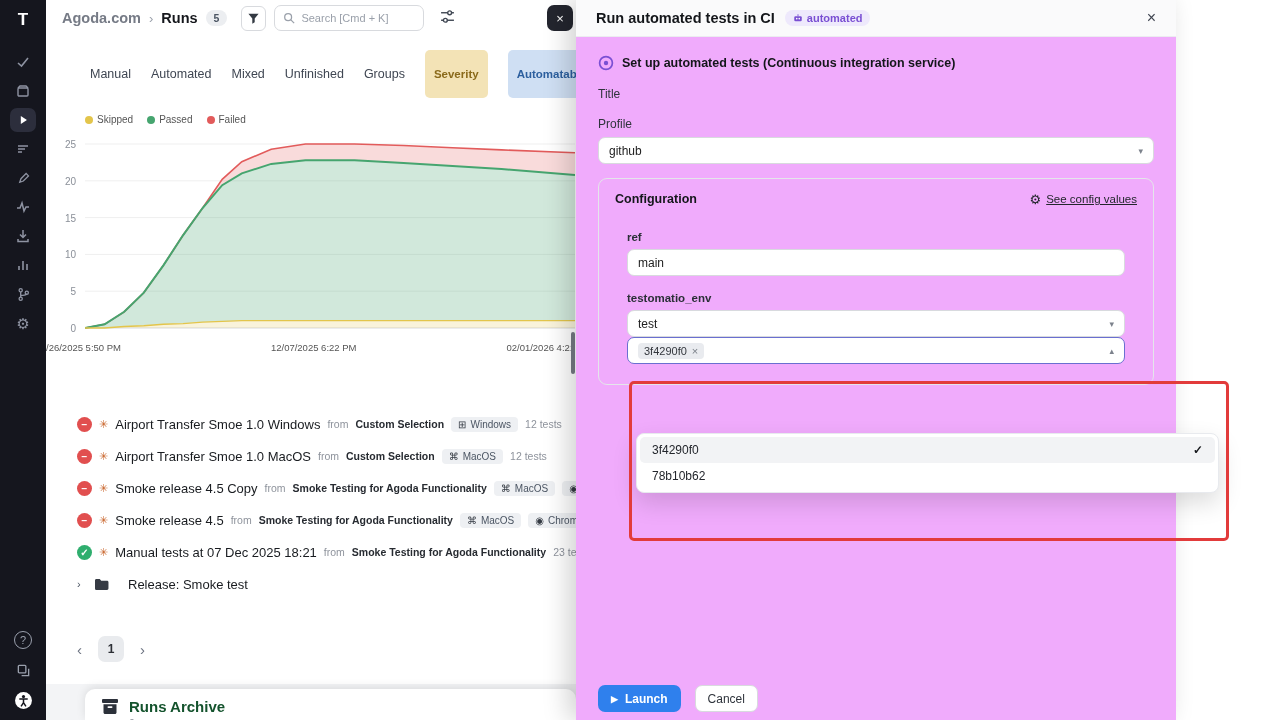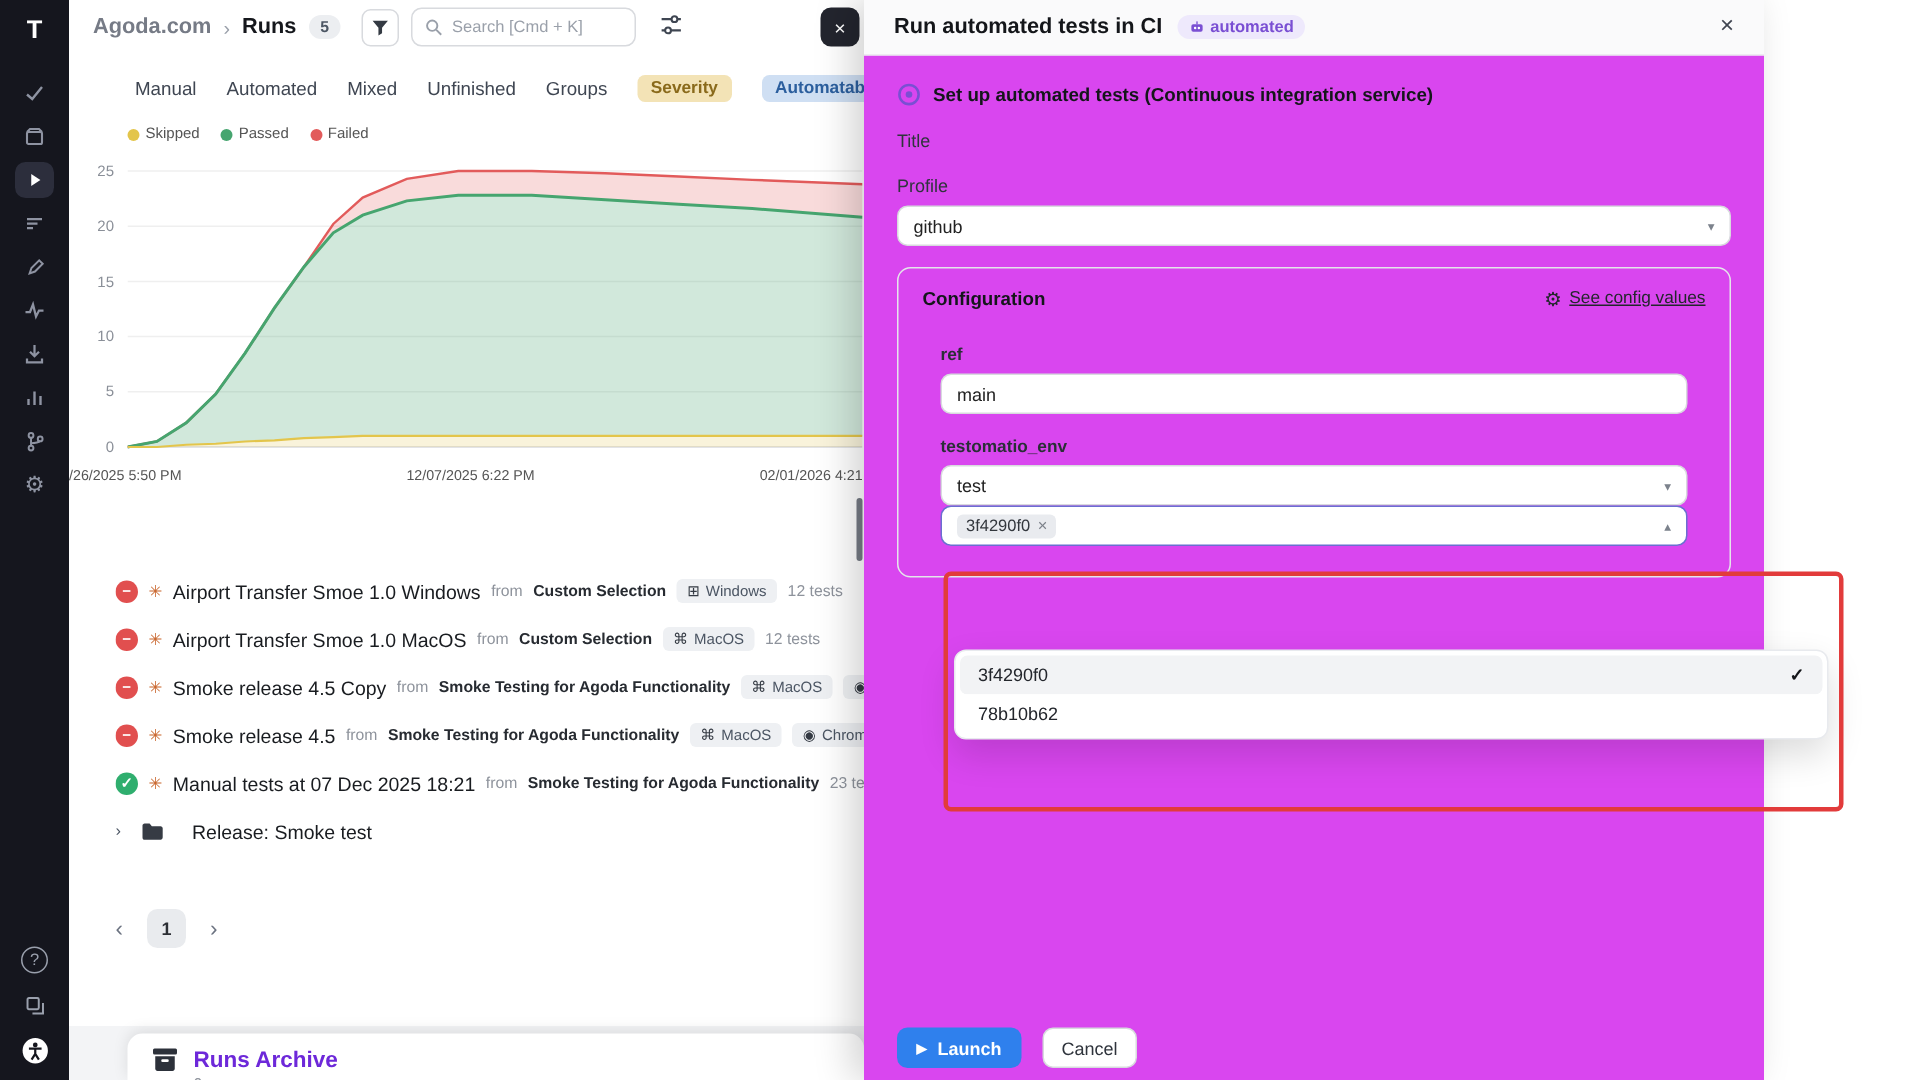--- a/index.html
+++ b/index.html
@@ -38,21 +38,21 @@
     font-family:"Liberation Sans", sans-serif; }
   .search-box input::placeholder { color:#9aa0aa; }
   .tune-btn { margin-left:8px; background:none; border:none; }
   .close-chip { position:absolute; right:3px; top:5px; width:26px; height:26px; border-radius:7px;
     background:#23252e; color:#fff; display:flex; align-items:center; justify-content:center;
     font-size:13px; border:none; }
 
   .tabrow { display:flex; align-items:center; gap:20px; padding:14px 0 10px 24px;
     font-size:12.5px; color:#3f4652; }
   .tab { cursor:pointer; }
-  .chip { padding:3px 9px; border-radius:5px; font-size:11.5px; font-weight:600; cursor:pointer; }
+  .chip { padding:18px 9px; border-radius:5px; font-size:11.5px; font-weight:600; cursor:pointer; }
 
   
   .chart-card { position:relative; height:258px; }
   .legend { position:absolute; top:6px; left:39px; display:flex; gap:14px; align-items:flex-start;
     font-size:10px; color:#555; }
   .legend-item { display:flex; align-items:center; gap:4px; }
   .legend-dot { width:8px; height:8px; border-radius:50%; display:inline-block; }
   .y-axis { position:absolute; left:0; top:32px; width:35px; height:192px; }
   .ytick { position:absolute; right:5px; font-size:10px; color:#8a8f98; }
   .plot { position:absolute; left:39px; top:32px; width:490px; height:192px; }
@@ -81,28 +81,28 @@
   .pagination { margin-top:36px; padding-left:31px; display:flex; gap:16px; align-items:center; }
   .page-chev { color:#6b7280; font-size:15px; background:none; border:none; }
   .page-box { width:26px; height:26px; background:#e9ebee; border-radius:7px; display:flex;
     align-items:center; justify-content:center; font-size:12px; color:#2c2f35; font-weight:600; }
 
   .archive-strip { position:absolute; left:0; bottom:0; width:530px; height:36px; background:#f3f4f6; }
   .archive-card { position:absolute; left:39px; top:5px; right:0; bottom:0; background:#fff;
     border-radius:10px 10px 0 0; box-shadow:0 -2px 10px rgba(0,0,0,.10); padding:9px 16px;
     display:flex; gap:10px; align-items:flex-start; }
   .archive-texts { display:flex; flex-direction:column; gap:2px; }
-  .archive-title { font-size:15px; font-weight:bold; color:#6d28d9; }
+  .archive-title { font-size:15px; font-weight:bold; color:#14532d; }
   .archive-sub { font-size:10.5px; color:#8e939c; }
 
   .scroll-thumb { position:absolute; right:1px; top:332px; width:4px; height:42px;
     background:#767b85; border-radius:3px; }
 
   
-  .drawer { position:absolute; left:576px; top:0; width:600px; height:720px; background:#d946ef;
+  .drawer { position:absolute; left:576px; top:0; width:600px; height:720px; background:#f0abfc;
     box-shadow:-8px 0 24px rgba(0,0,0,.18); }
   .drawer-header { height:37px; background:#fafafb; border-bottom:1px solid #ececf0;
     display:flex; align-items:center; gap:10px; padding:0 20px; }
   .drawer-title { font-size:14.5px; font-weight:bold; color:#14161a; }
   .auto-badge { background:#eee9fc; color:#7a4fd3; font-size:11px; font-weight:600;
     padding:2px 8px; border-radius:10px; display:flex; align-items:center; gap:4px; }
   .drawer-close { margin-left:auto; background:none; border:none; font-size:16px; color:#3f4450; }
   .drawer-body { padding:18px 22px 0; }
   .section-head { display:flex; align-items:center; gap:8px; font-size:12.5px; font-weight:bold; color:#14161a; }
   .f-label { margin:16px 0 6px; font-size:12px; color:#2f343c; }

